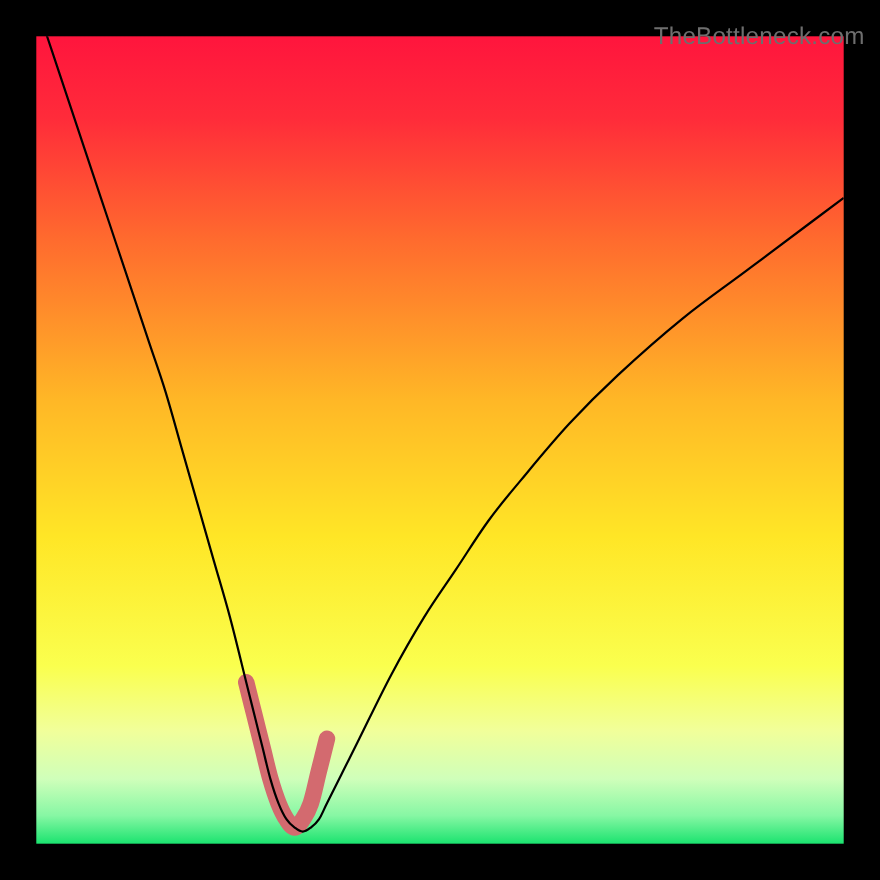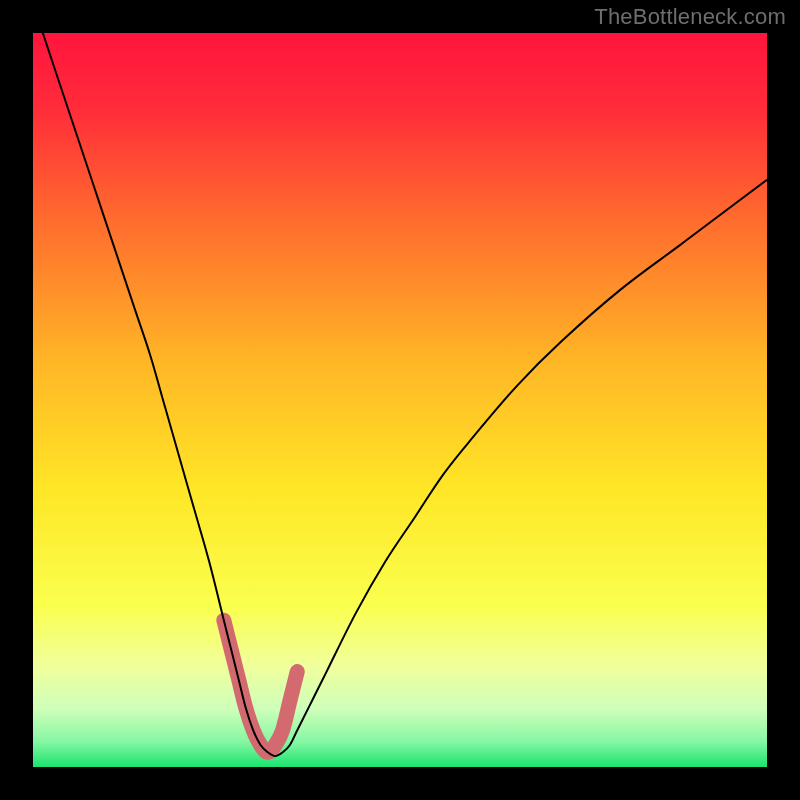--- a/index.html
+++ b/index.html
@@ -14,21 +14,21 @@
   .frame {
     position: absolute;
     top: 0;
     left: 0;
     width: 800px;
     height: 800px;
     background: #000;
   }
   .watermark {
     position: absolute;
-    top: 4px;
+    top: 20px;
     right: 14px;
     color: #6e6e6e;
     font-size: 22px;
     font-weight: 500;
     letter-spacing: 0.2px;
   }
   svg {
     position: absolute;
     top: 0;
     left: 0;

